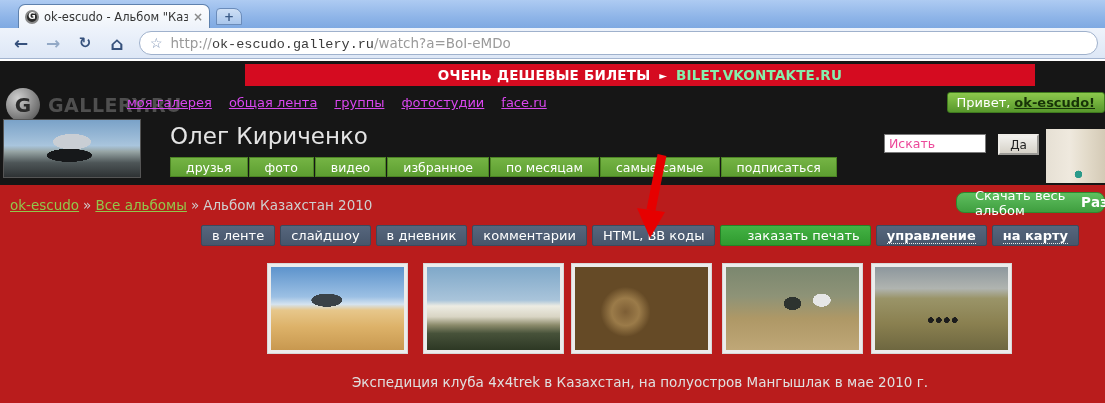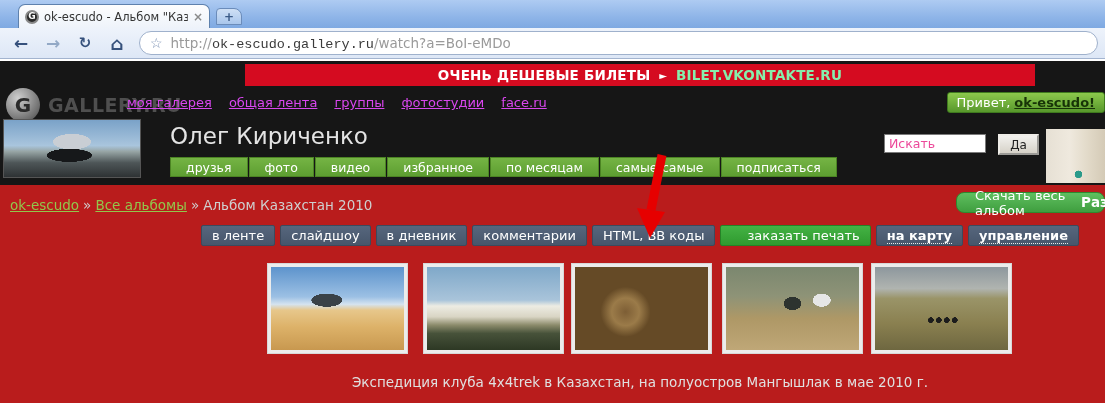--- a/index.html
+++ b/index.html
@@ -200,24 +200,24 @@
       <div class="share-label">Разм</div>
 
       <div class="actions-row">
         <div class="abtn blue">в ленте</div>
         <div class="abtn blue">слайдшоу</div>
         <div class="abtn blue">в дневник</div>
         <div class="abtn blue">комментарии</div>
         <div class="abtn blue">HTML, BB коды</div>
         <div class="abtn green">заказать печать</div>
         <div class="abtn blue bold">
-            <span>на карту</span>
+            <span>управление</span>
           </div>
         <div class="abtn blue bold">
-            <span>управление</span>
+            <span>на карту</span>
           </div>
       </div>
 
       <svg class="pointer-arrow" viewBox="0 0 44 88">
         <line x1="32" y1="3" x2="21" y2="58" stroke="#e60000" stroke-width="9"></line>
         <polygon points="20,86 7,56 35,60" fill="#e60000"></polygon>
       </svg>
 
       <div class="thumb t1" style="left:267px">
           <div class="img"></div>

